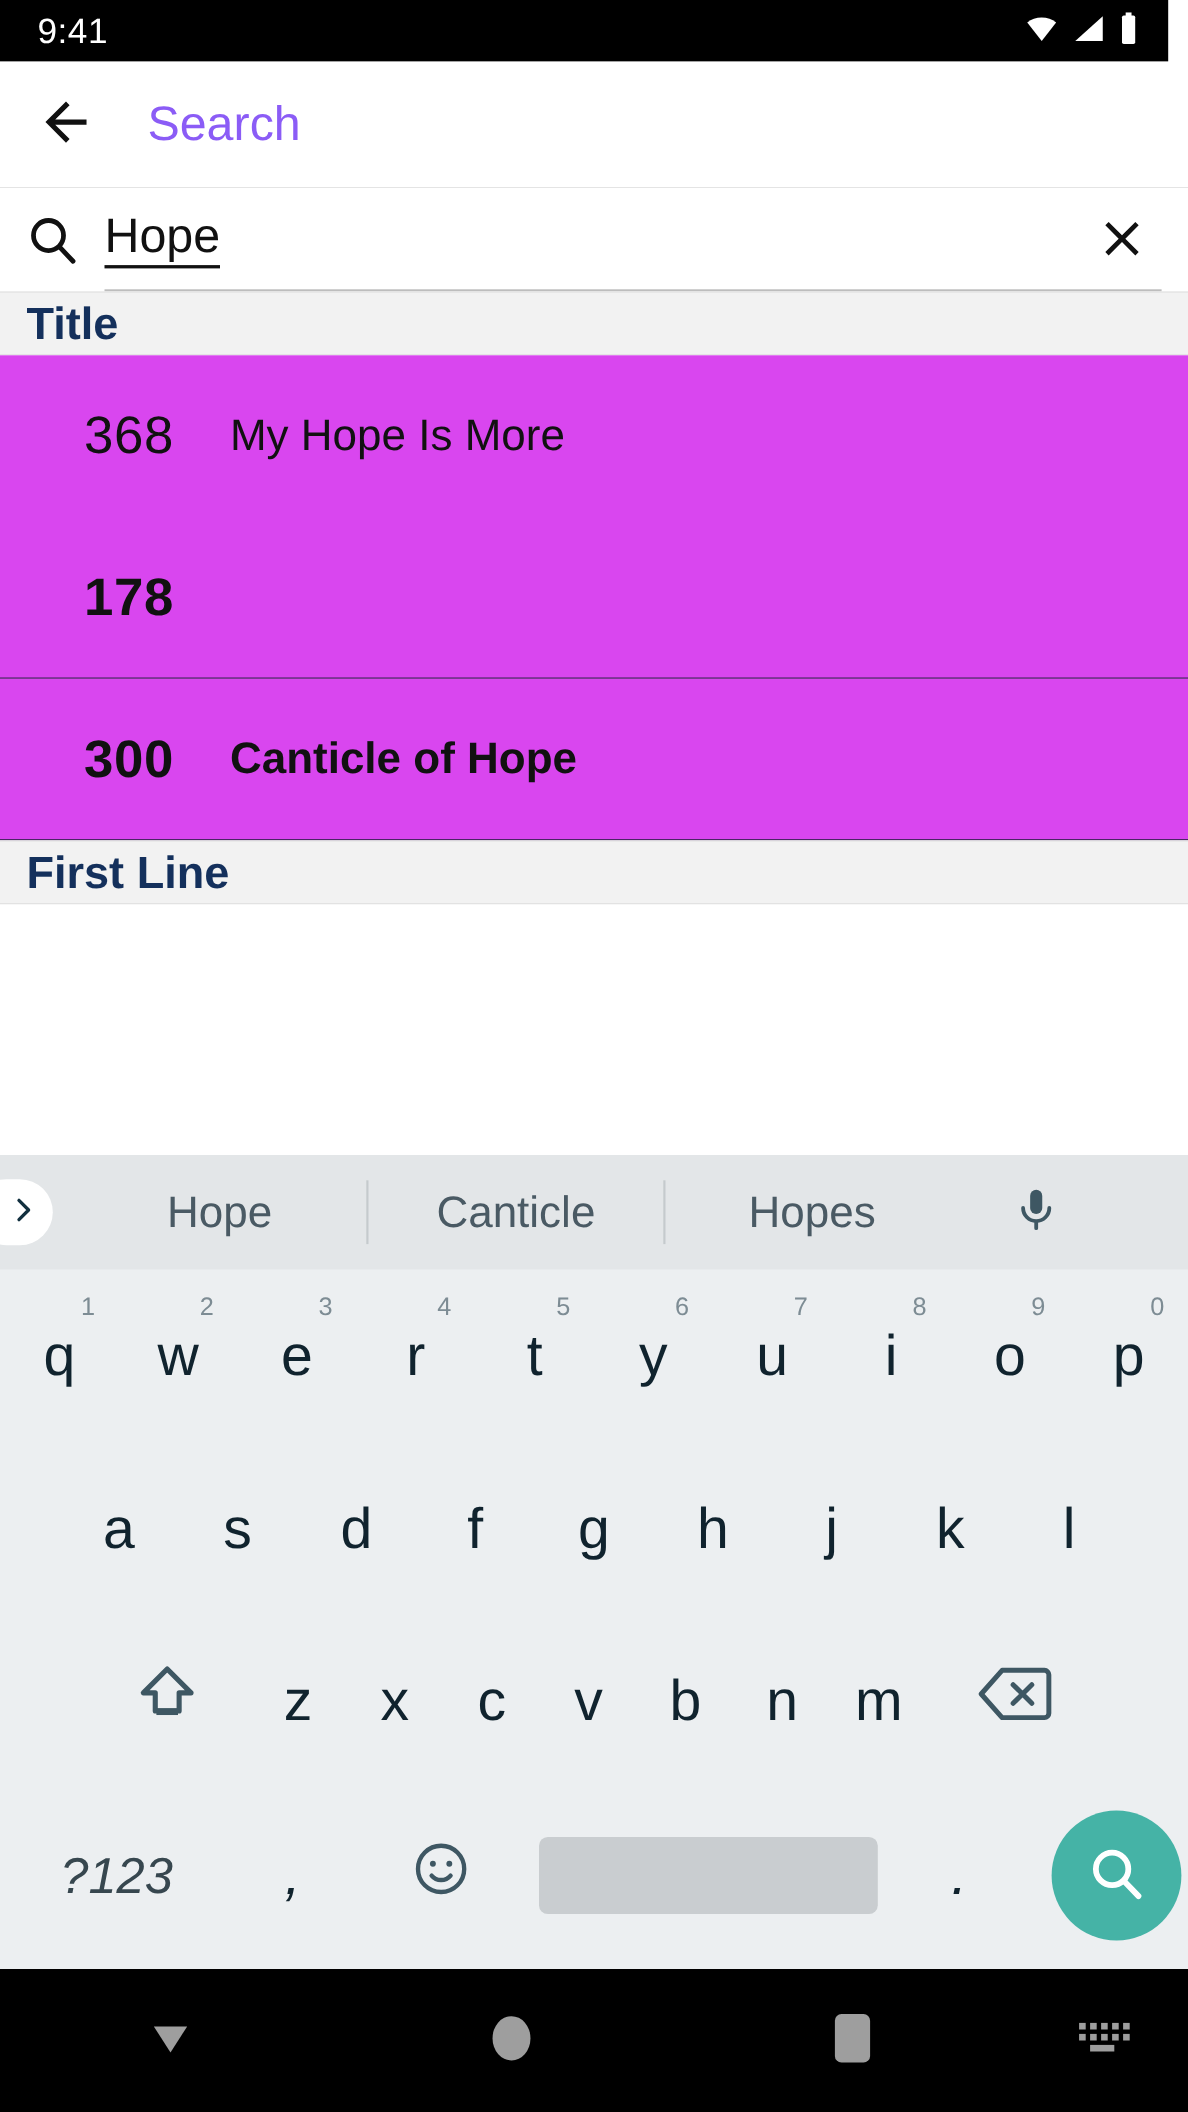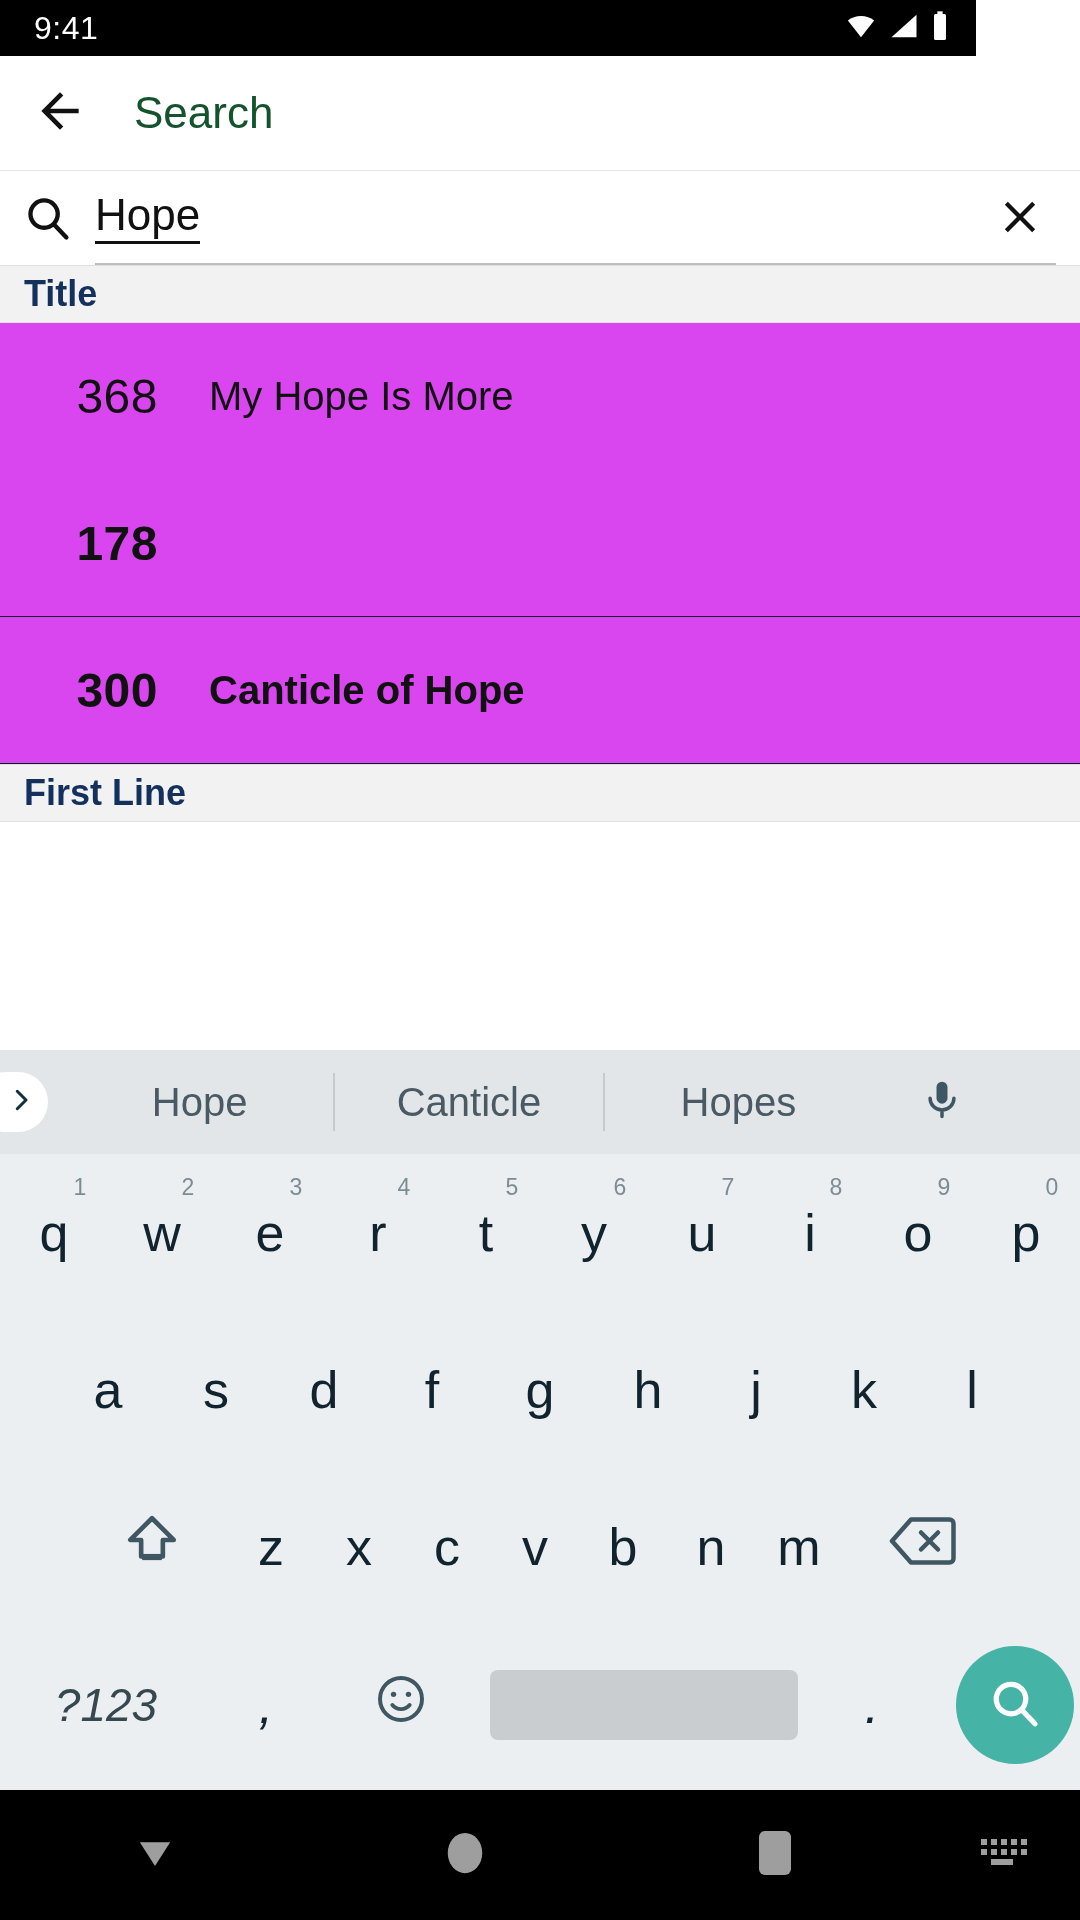--- a/index.html
+++ b/index.html
@@ -6,34 +6,34 @@
   html, body {
     width:1080px; height:1920px;
     font-family:"Liberation Sans", sans-serif;
     background:#ffffff;
     overflow:hidden;
   }
   #screen { position:relative; width:1080px; height:1920px; background:#fff; }
 
   
   .statusbar{
-    position:absolute; top:0; left:0; width:976px; height:56px;
+    position:absolute; top:0; left:0; width:1062px; height:56px;
     background:#000; color:#fff; display:flex; align-items:center;
   }
   .status-time{ font-size:32px; margin-left:34px; letter-spacing:.5px; font-weight:400; }
   .status-icons{ margin-left:auto; margin-right:26px; display:flex; align-items:center; gap:10px; }
 
   
   .appbar{
     position:absolute; top:56px; left:0; width:1080px; height:115px;
     background:#fff; display:flex; align-items:center;
     border-bottom:1px solid #e4e4e4;
   }
   .back-btn{ width:120px; height:115px; display:flex; align-items:center; justify-content:center; }
-  .appbar-title{ font-size:44px; color:#14532d; margin-left:14px; }
+  .appbar-title{ font-size:44px; color:#8b5cf6; margin-left:14px; }
 
   
   .searchrow{
     position:absolute; top:171px; left:0; width:1080px; height:94px;
     background:#fff; display:flex; align-items:center;
   }
   .search-icon-wrap{ width:95px; display:flex; align-items:center; justify-content:center; }
   .search-input-wrap{
     flex:1; height:94px; display:flex; align-items:center;
     border-bottom:2px solid #bdbdbd; margin-right:24px;
@@ -46,21 +46,21 @@
     position:absolute; right:30px; top:18px;
     width:60px; height:60px; display:flex; align-items:center; justify-content:center;
   }
 
   
   .results{ position:absolute; top:265px; left:0; width:1080px; }
   .section-header{
     height:58px; background:#f2f2f2; display:flex; align-items:center;
     border-top:1px solid #e0e0e0; border-bottom:1px solid #e0e0e0;
   }
-  .section-header span{ font-size:36px; font-weight:bold; color:#14305c; margin-left:24px; }
+  .section-header span{ font-size:41px; font-weight:bold; color:#14305c; margin-left:24px; }
 
   .result-row{ height:147px; display:flex; align-items:center; background:#d946ef;gap:24px; }
   .result-row.divided{ border-bottom:1px solid #0f172a;font-weight:bold; }
   .result-num{
     width:128px; text-align:right; font-size:48px; color:#111;
     margin-left:30px; letter-spacing:.5px;
   }
   .result-title{ font-size:40px; color:#111; margin-left:27px; }
 
   .more-row{ height:146px; display:flex; align-items:center; background:#fff; }

